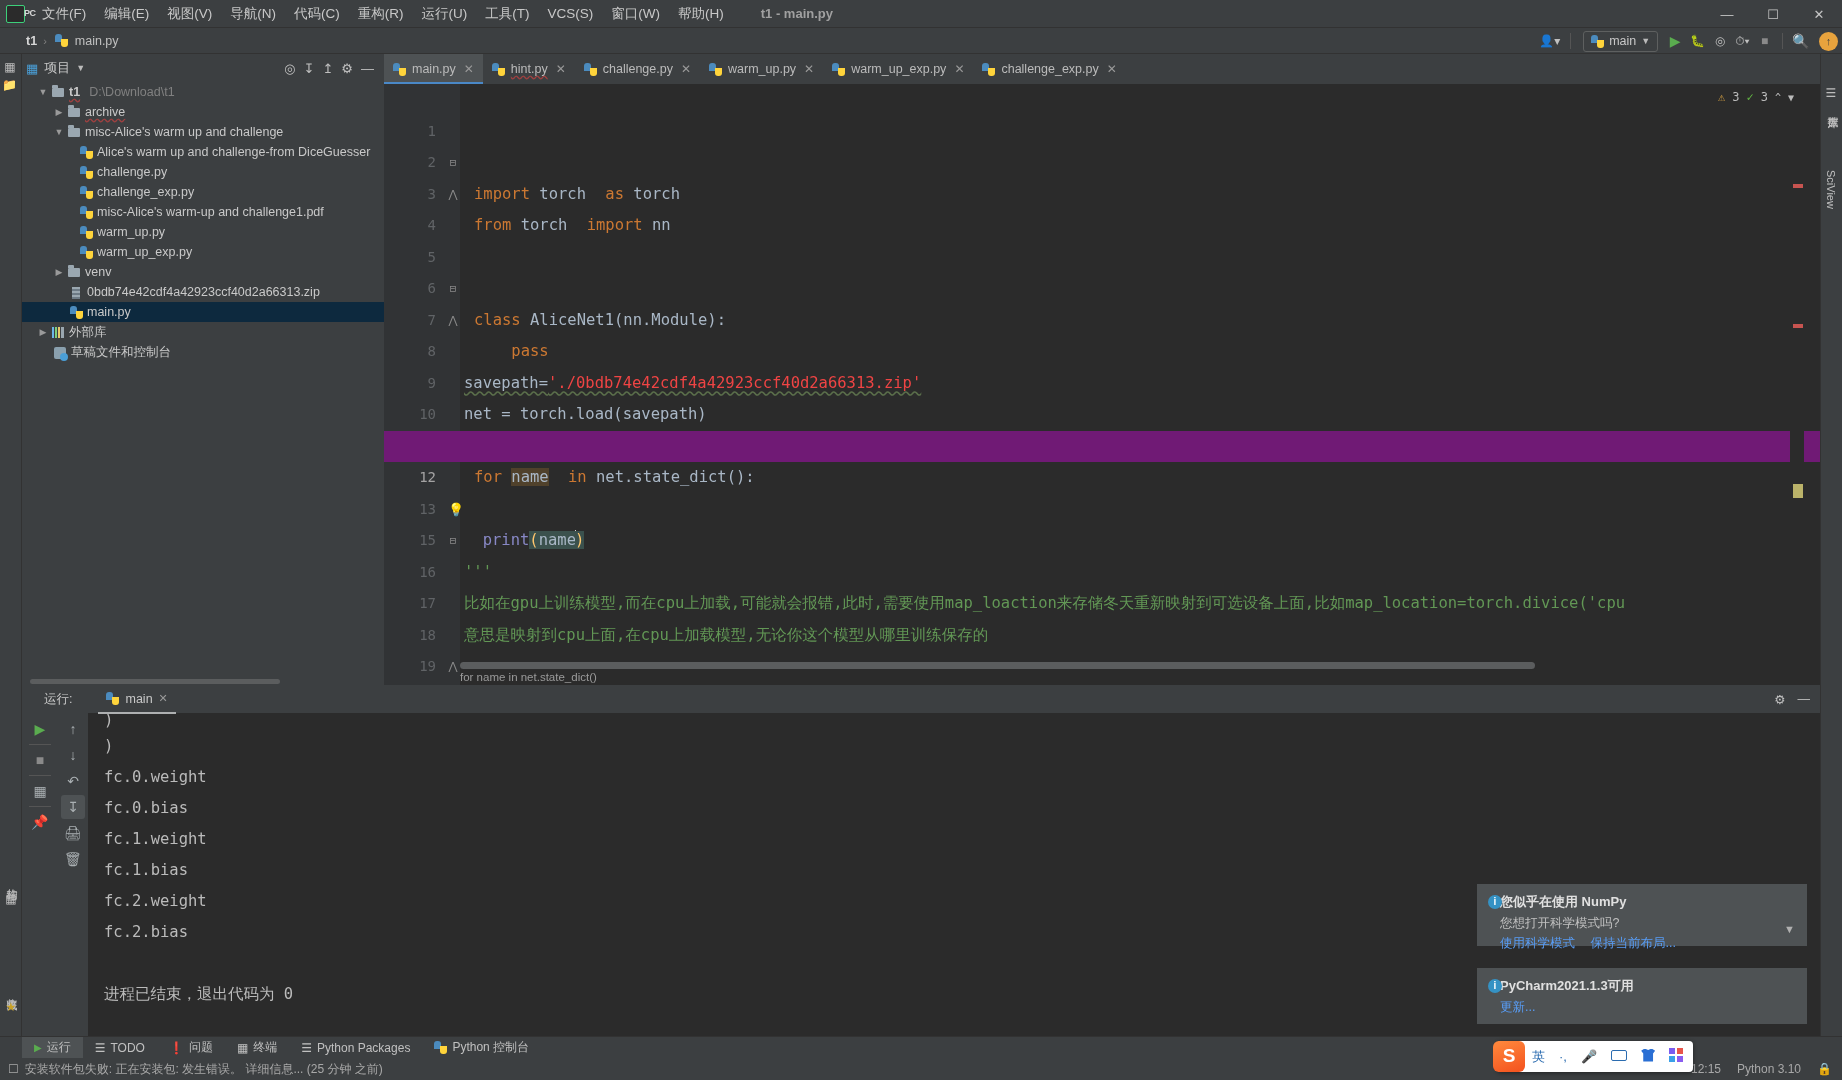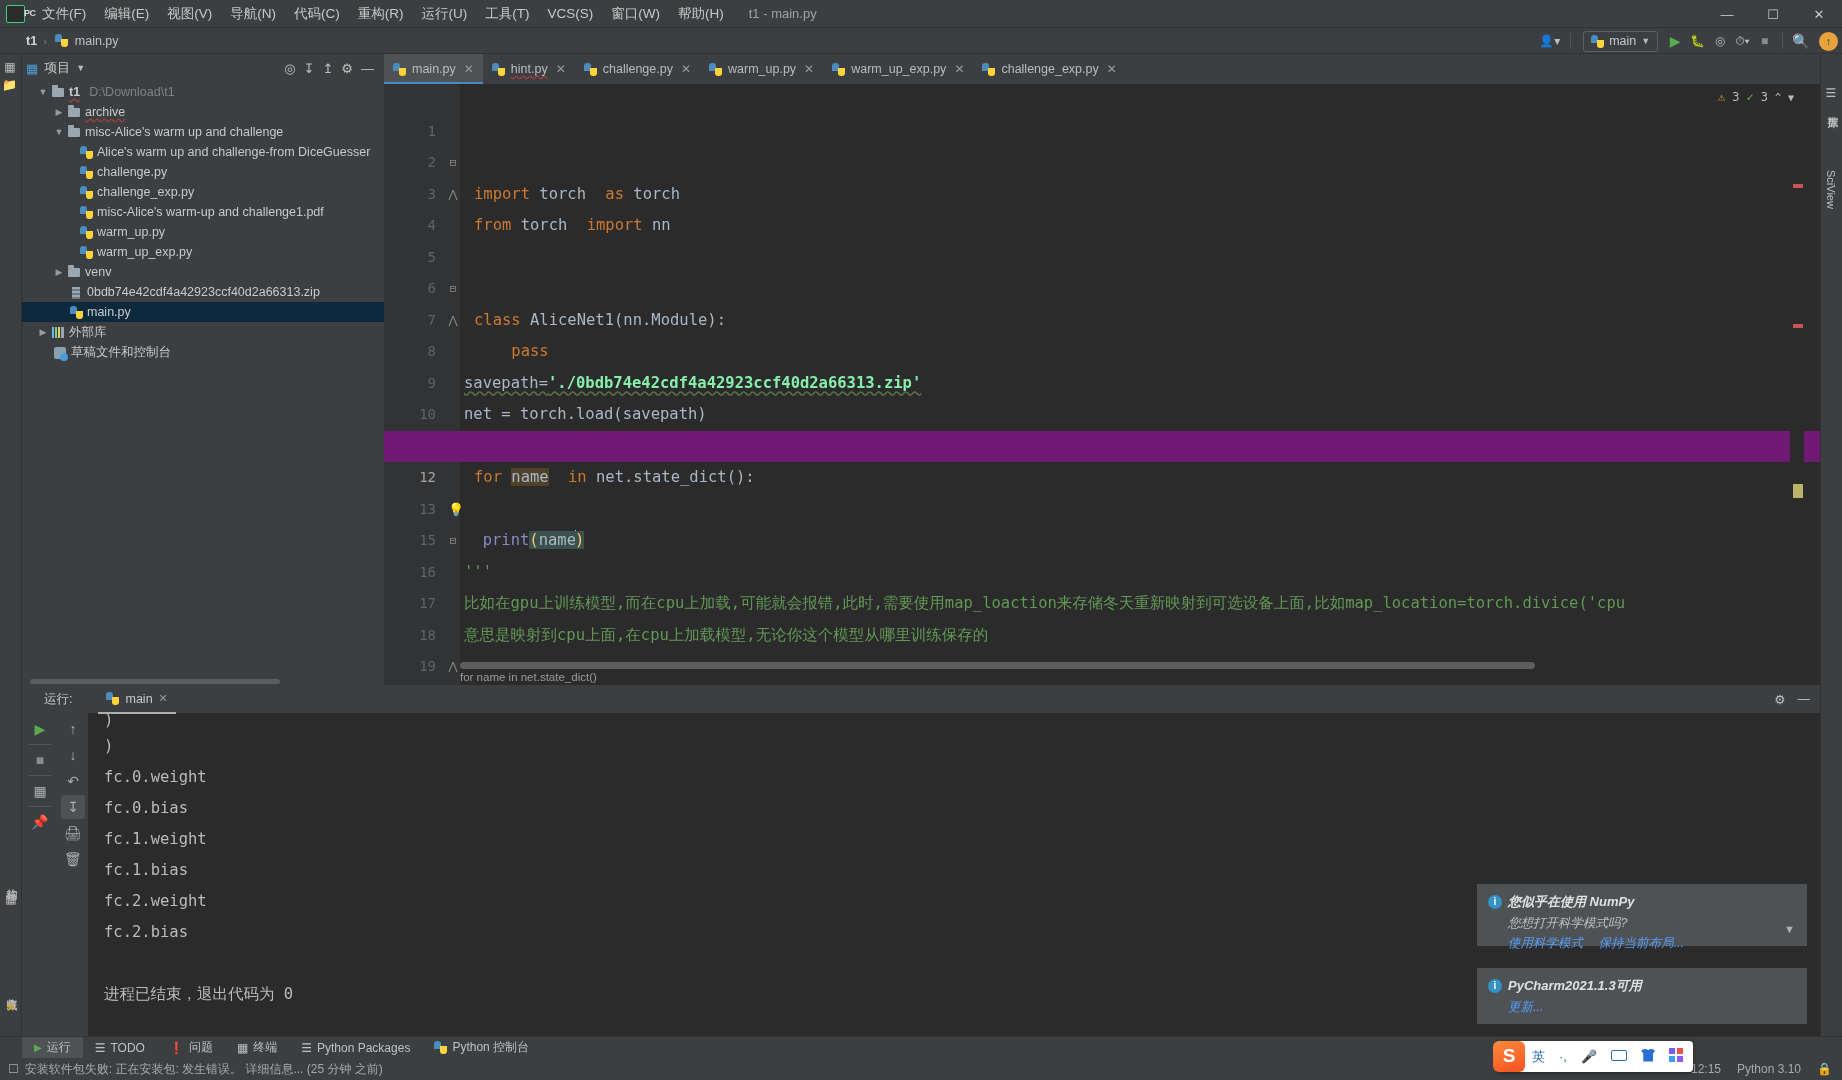--- a/index.html
+++ b/index.html
@@ -22,21 +22,21 @@
     width:18px; height:18px; margin-left:6px; margin-right:8px;
     background:#2b2b2b; border:1.5px solid #3dd07a; border-radius:2px;
     color:#d7d7d7; font-size:9px; line-height:15px; text-align:center;
     font-weight:bold; letter-spacing:-0.5px;padding-left:17px;
   }
   .menu-item{
     font-size:13.5px; color:#c8c8c8; padding:3px 9px; white-space:nowrap;
     cursor:default;
   }
   .win-title{
-    font-size:13px; color:#a0a0a0; margin-left:16px; white-space:nowrap;
+    font-size:13px; color:#a0a0a0; margin-left:28px; white-space:nowrap;font-weight:bold;
   }
   .win-ctrls{ position:absolute; right:0; top:0; height:28px; display:flex; }
   .win-btn{
     width:46px; height:28px; display:flex; align-items:center; justify-content:center;
     font-size:13px; color:#c5c5c5;
   }
 
   
   .navbar{
     position:absolute; top:28px; left:0; width:1842px; height:26px;
@@ -194,21 +194,21 @@
     white-space:pre; color:#a9b7c6;
   }
   .cline .lnum{
     position:absolute; left:0; width:52px; text-align:right; color:#606366;
     font-size:14px;
   }
   .cline .txt{ position:absolute; left:80px; }
   .cline.cur{ background:#701a75; }
   .cline.cur .lnum{ color:#a4a3a3; }
   .k{ color:#cc7832;margin-left:10px; }            
-  .s{ color:#86efac;font-weight:bold; }            
+  .s{ color:#ef4444; }            
   .f{ color:#8888c6; }            
   .n{ color:#a9b7c6; }            
   .cm{ color:#629755; }
   .wavy{ text-decoration:underline wavy #5a6e4a; text-underline-offset:3px; }
   .hl-occ{ background:#50412b; }
   .hl-brace{ background:#3b514d; }
   .caret{
     display:inline-block; width:1px; height:18px; background:#d7d7d7;
     vertical-align:-3px; margin:0 -1px;
   }
@@ -288,21 +288,21 @@
     font-size:12.5px; color:#c8c8c8;
   }
   .notif .ntitle{ font-weight:bold; color:#e0e0e0; font-size:13px; margin-bottom:4px;}
   .notif .nbody{ color:#c0c0c0; margin-bottom:3px;}
   .notif a{ color:#589df6; text-decoration:none; margin-right:12px;}
   .info-ic{
     width:14px;height:14px;border-radius:50%;background:#3592c4;color:#fff;
     font-size:10px; line-height:14px; text-align:center; font-weight:bold;
     display:inline-block; position:absolute; left:11px; top:11px;
   }
-  .notif .inner{ margin-left:20px;font-style:italic; }
+  .notif .inner{ margin-left:12px; }
   .notif .chev{ position:absolute; right:12px; bottom:11px; color:#b0b0b0; font-size:11px;}
 
   
   .toolwin-bar{
     position:absolute; left:0; bottom:22px; width:1842px; height:22px;
     background:#3c3f41; display:flex; align-items:center; font-size:12px; color:#c0c0c0;
     border-top:1px solid #323232;
   }
   .twb-item{ display:flex; align-items:center; gap:5px; padding:0 12px; white-space:nowrap;}
   .twb-item.active{ background:#4e5254; height:22px;}

